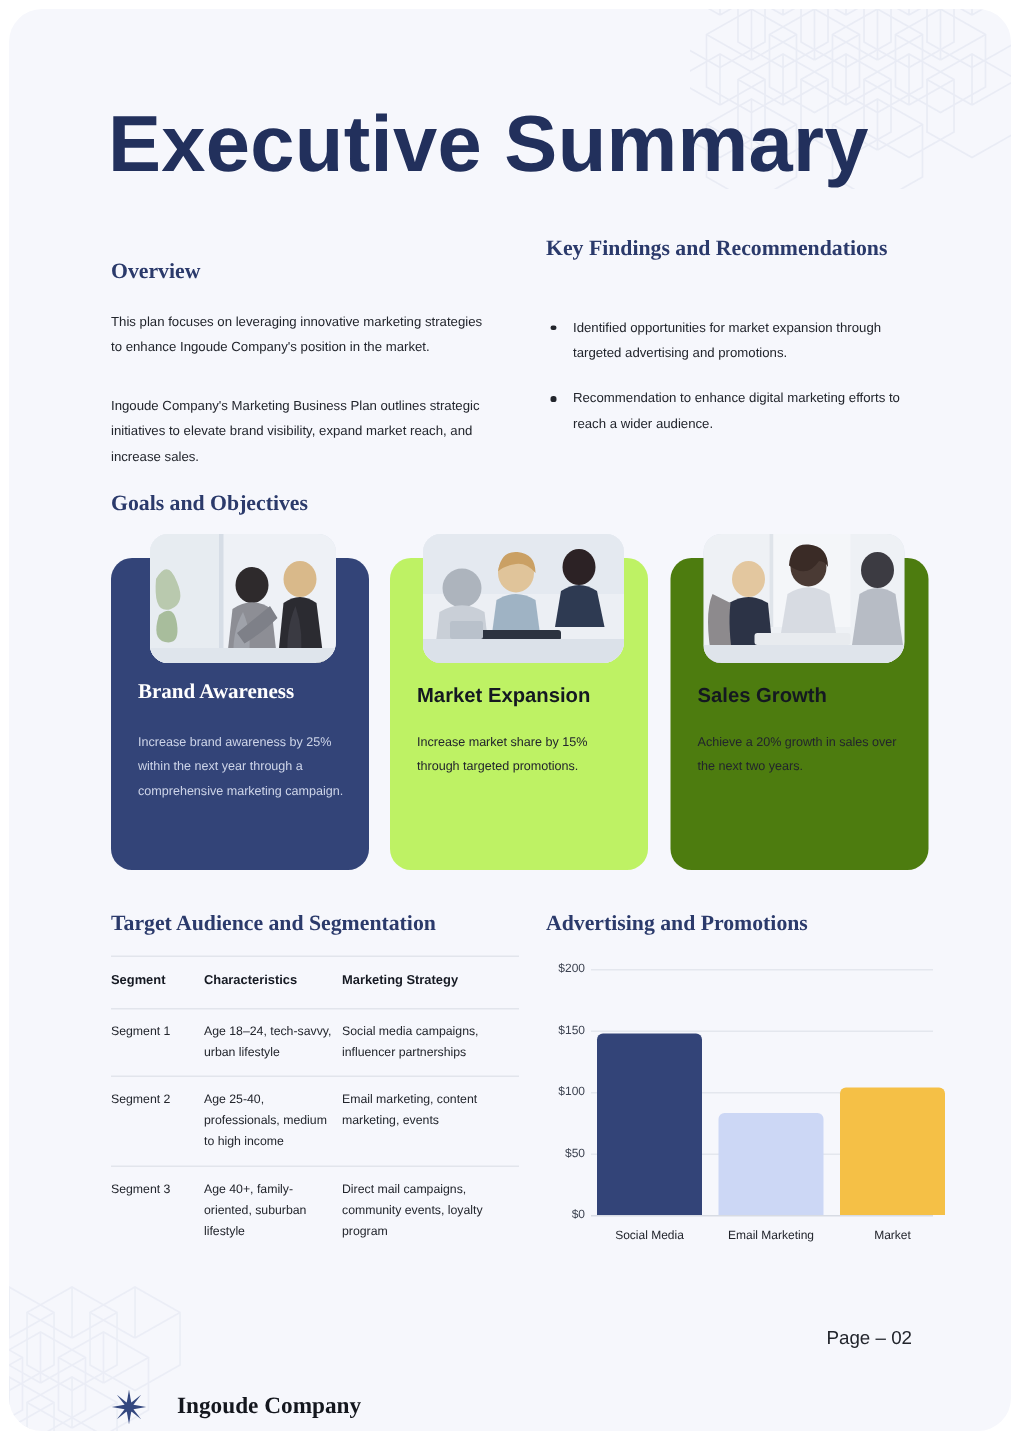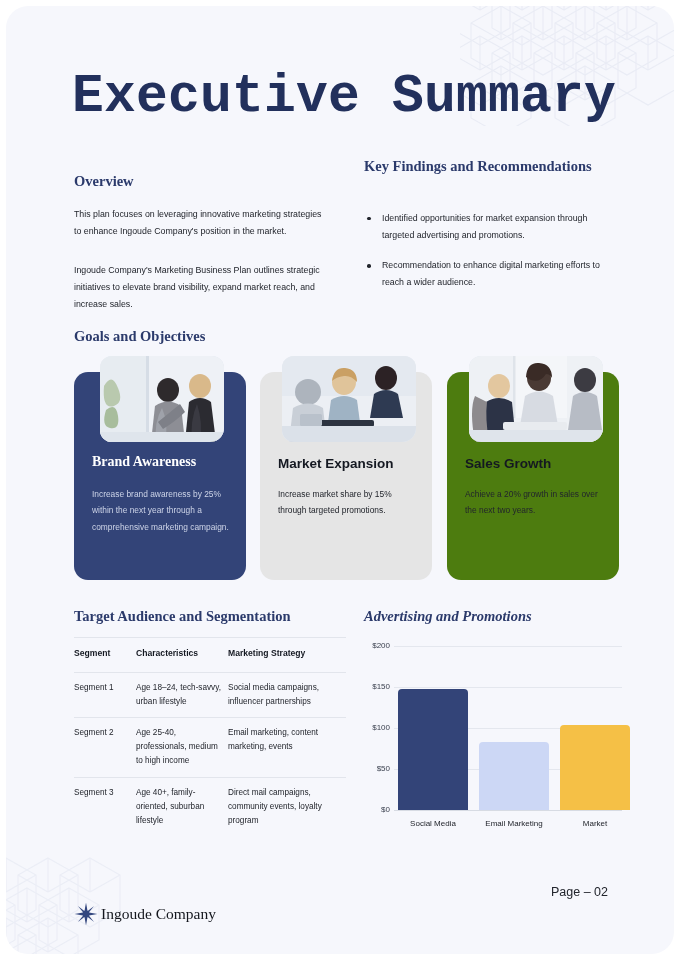--- a/index.html
+++ b/index.html
@@ -30,21 +30,21 @@
     pointer-events: none;
   }
   .hex-tr { right: -6px; top: -10px; width: 220px; height: 130px; }
   .hex-bl { left: -30px; bottom: -14px; width: 210px; height: 120px; }
 
   
   .title {
     position: absolute;
     left: 66px;
     top: 62px;
-    font-family: Liberation Mono, monospace;
+    font-family: Liberation Sans, sans-serif;
     font-size: 53px;
     font-weight: 700;
     color: #22305c;
     letter-spacing: 0.2px;
     line-height: 1.1;
   }
 
   
   .sec-head {
     font-family: "Liberation Serif", serif;
@@ -93,21 +93,21 @@
   .cards { position: absolute; left: 68px; top: 366px; width: 545px; height: 208px; }
 
   .card {
     position: absolute;
     top: 0;
     width: 172px;
     height: 208px;
     border-radius: 14px;
   }
   .card.c1 { left: 0;     background: #334478; }
-  .card.c2 { left: 186px; background: #e5e5e5; }
+  .card.c2 { left: 186px; background: #bef264; }
   .card.c3 { left: 373px; background: #4d7c0f; }
 
   .card-photo {
     position: absolute;
     left: 26px;
     top: -16px;
     width: 124px;
     height: 86px;
     border-radius: 12px 12px 14px 12px;
     overflow: hidden;
@@ -164,21 +164,21 @@
     color: #151922;
     font-size: 8.6px;
     padding-bottom: 11px;
   }
   .seg-table td { color: #22252c; }
   .seg-table col.c-seg  { width: 62px; }
   .seg-table col.c-char { width: 92px; }
   .seg-table col.c-mkt  { width: 118px; }
 
   
-  .chart-head { position: absolute; left: 358px; top: 600px; font-style: italic; }
+  .chart-head { position: absolute; left: 358px; top: 600px; }
 
   .chart {
     position: absolute;
     left: 358px;
     top: 632px;
     width: 258px;
     height: 206px;
   }
   .plot {
     position: absolute;
@@ -225,24 +225,25 @@
     line-height: 1.45;
   }
   .xlab.x1 { left: 4px;   width: 70px; }
   .xlab.x2 { left: 85px;  width: 70px; text-align: center; }
   .xlab.x3 { left: 166px; width: 70px; }
 
   
   .footer-logo {
     position: absolute;
     left: 68px;
-    top: 896px;
+    top: 920px;
     display: flex;
     align-items: center;
-    gap: 3px;
+    gap: 20px;
+    font-weight: bold;
   }
   .footer-logo .brand {
     font-family: "Liberation Serif", serif;
     font-size: 15.5px;
     color: #14171e;
   }
   .pagenum {
     position: absolute;
     right: 66px;
     top: 879px;

